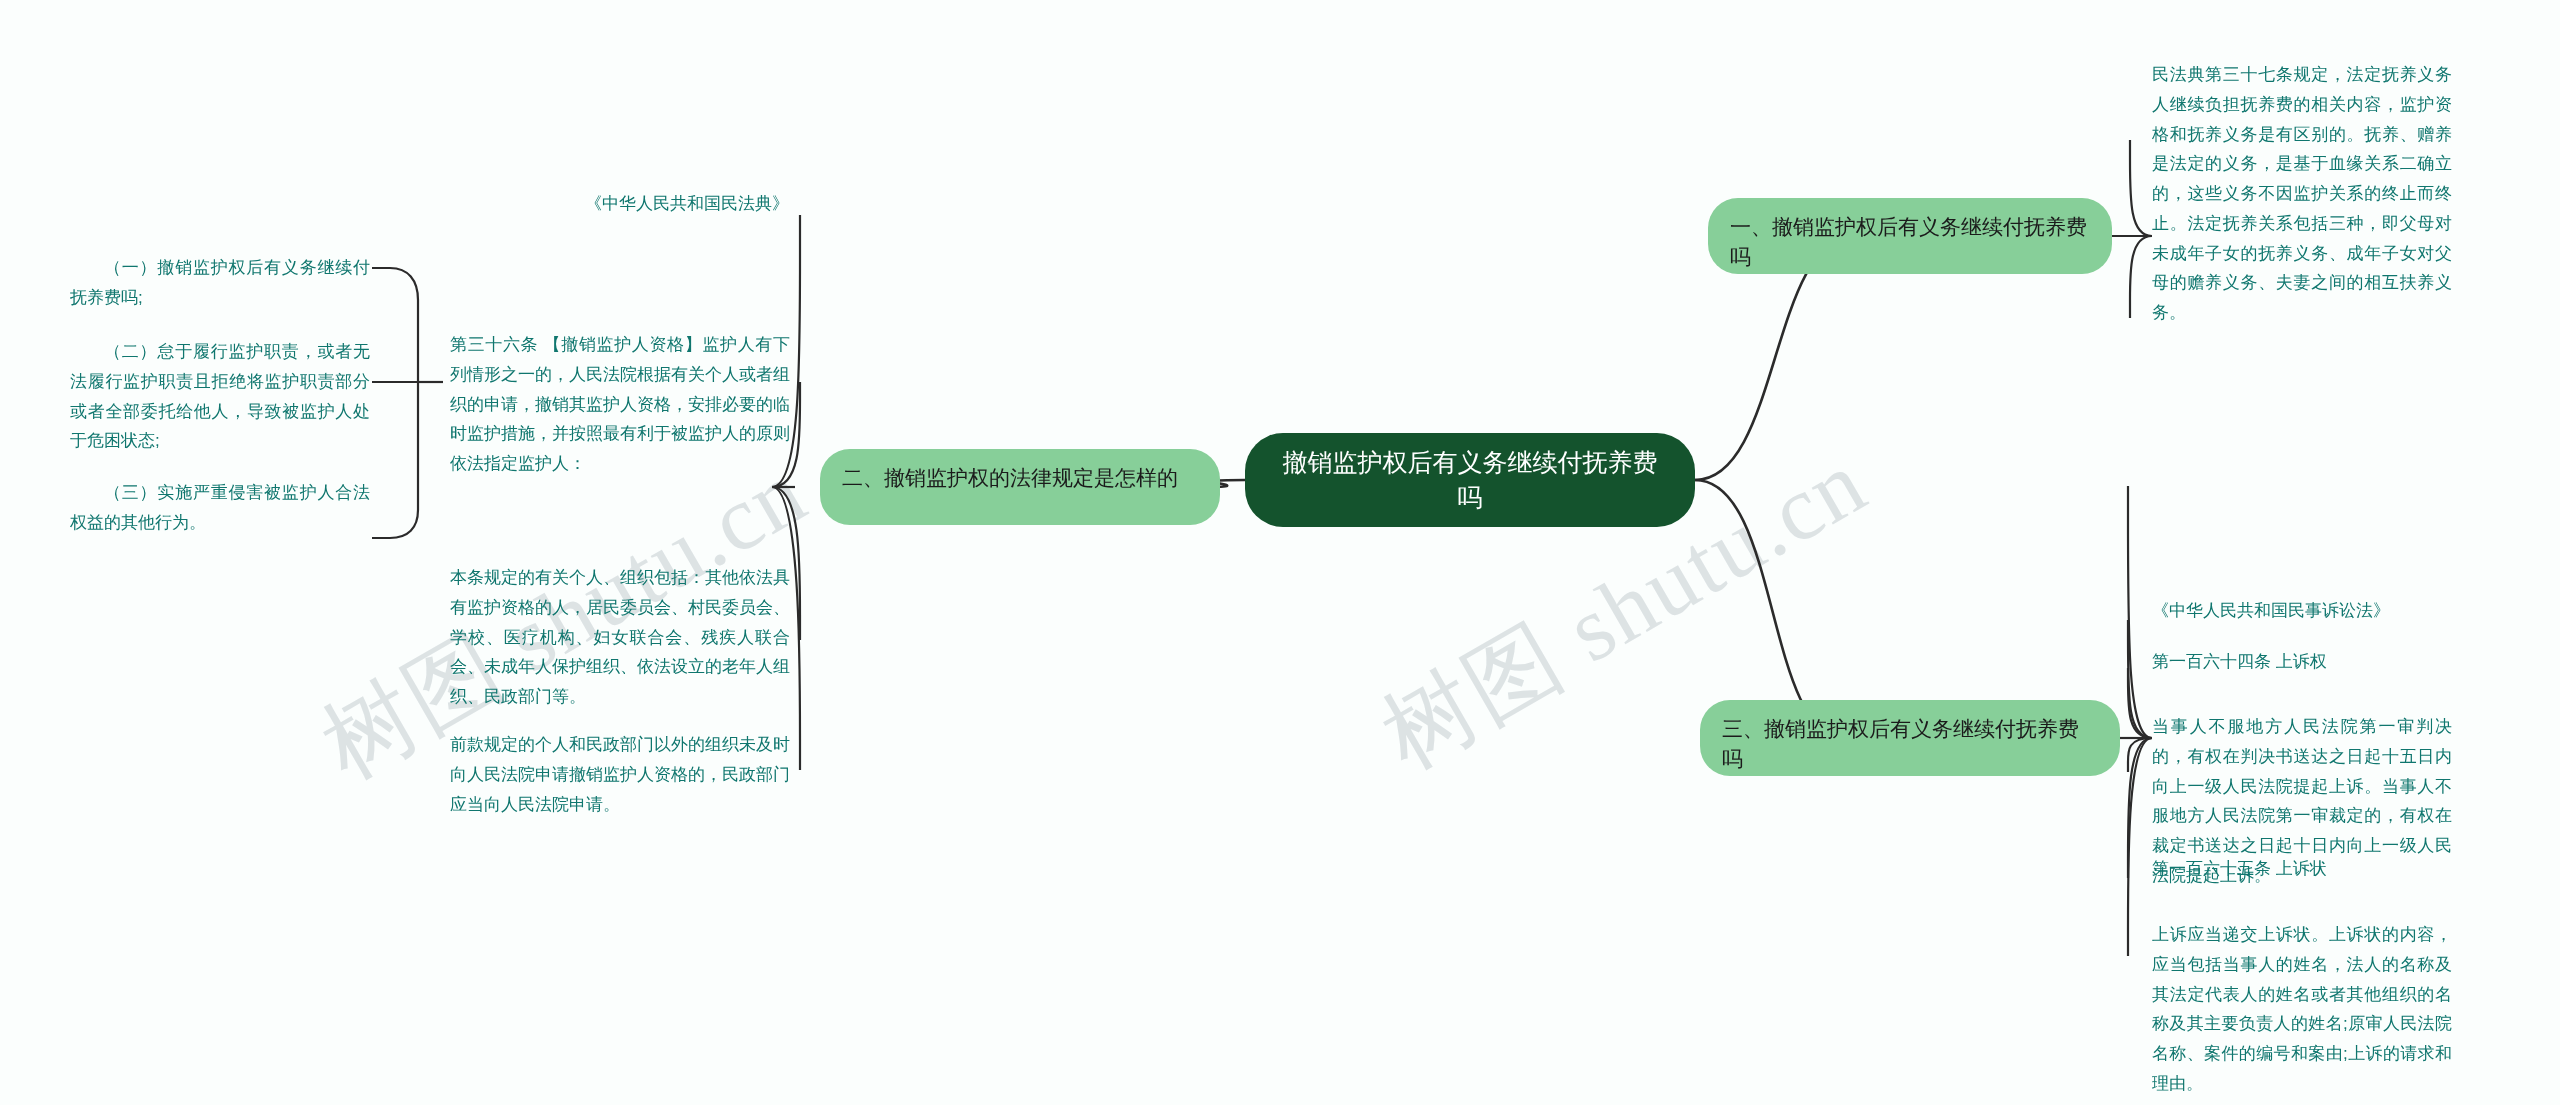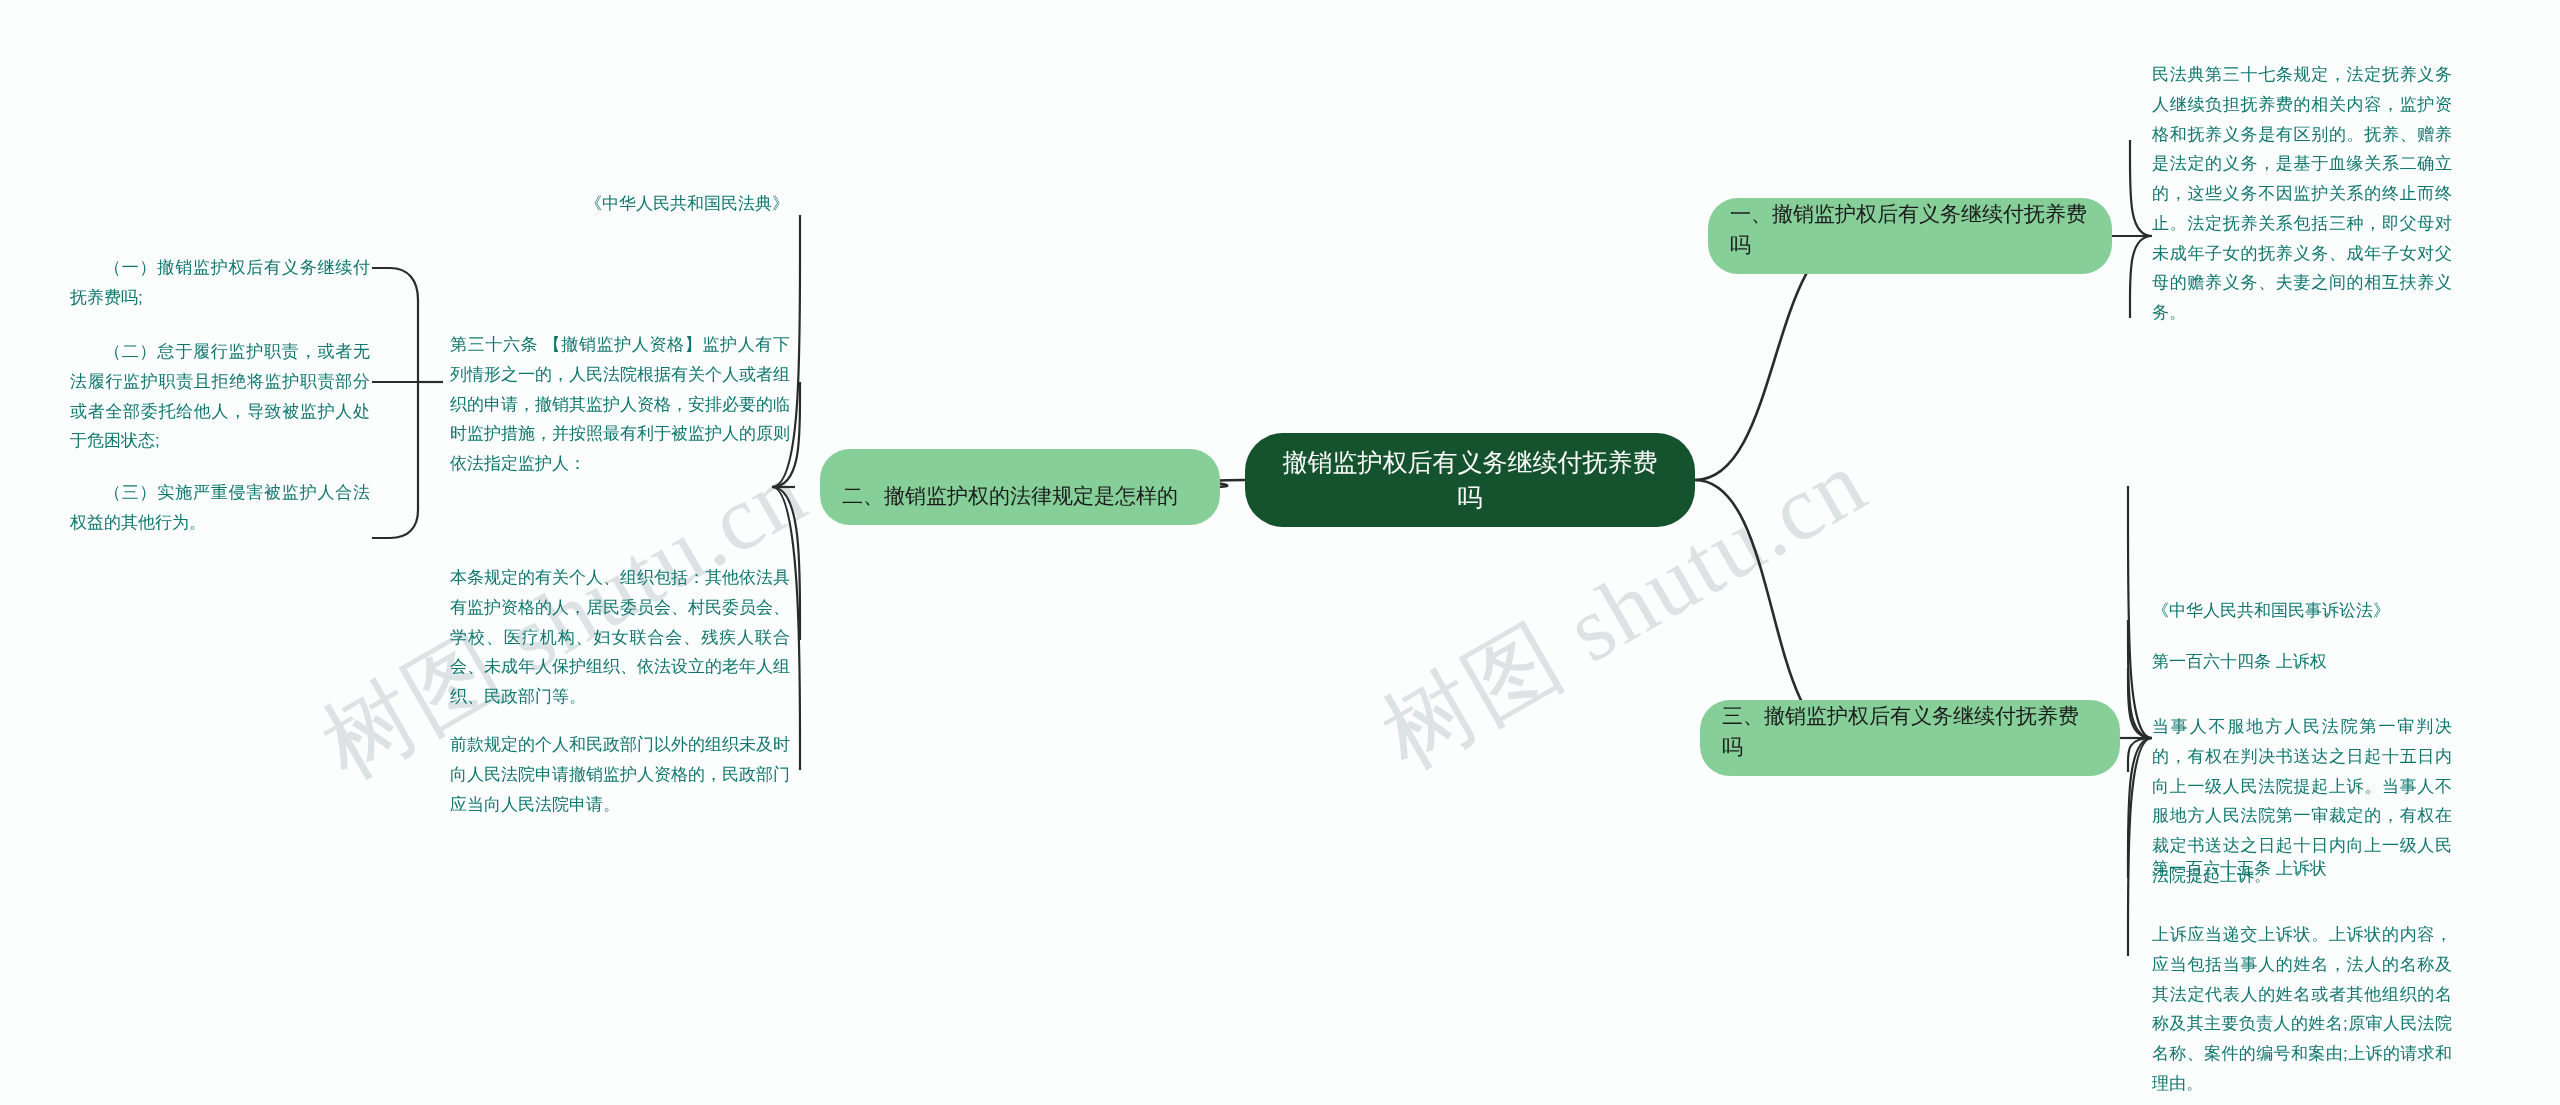--- a/index.html
+++ b/index.html
@@ -74,21 +74,21 @@
   }
 
   .branch-node {
     background: #87cf99;
     color: #1b1b1b;
     border-radius: 30px;
     font-size: 21px;
     line-height: 1.45;
     padding: 14px 22px;
     display: flex;
-    align-items: flex-end;
+    align-items: flex-start;
   }
 
   .leaf-node {
     font-size: 17px;
     line-height: 1.75;
     color: #0f766e;
     text-align: justify;
     background: transparent;
   }
   .leaf-node.indent { text-indent: 2em; }

